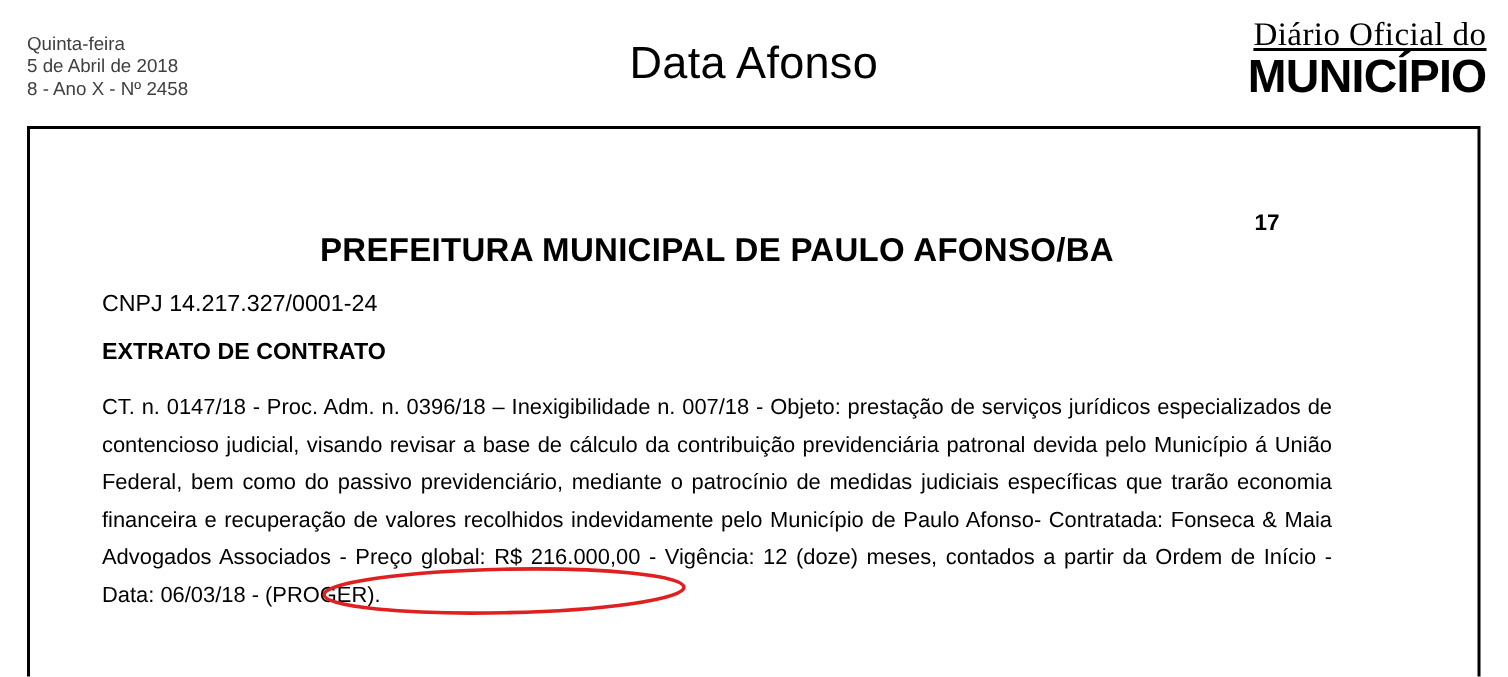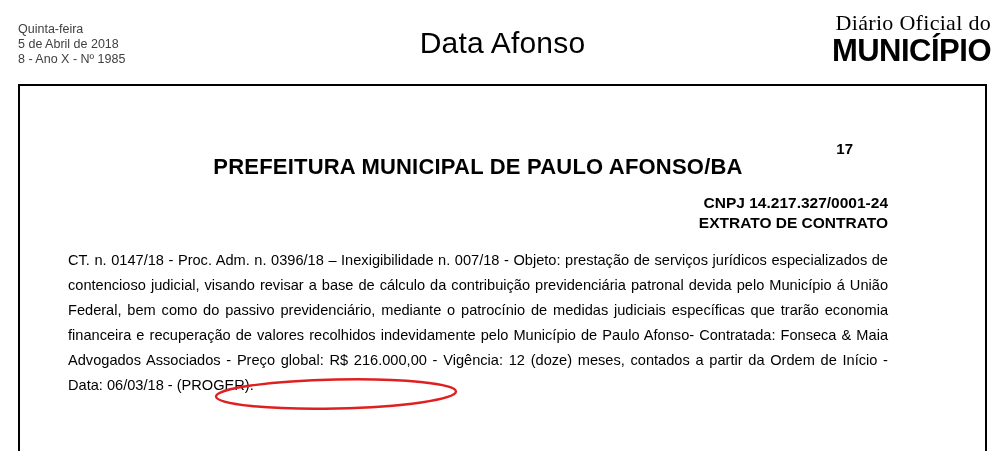--- a/index.html
+++ b/index.html
@@ -47,20 +47,21 @@
     top: 12px;
     text-align: right;
     line-height: 1;
   }
   .logo-line1 {
     font-family: "Liberation Serif", serif;
     font-size: 22px;
     font-weight: 400;
     letter-spacing: 0.3px;
     color: #000;
+    text-decoration: underline;
   }
   .logo-line2 {
     font-family: "Liberation Sans", sans-serif;
     font-size: 31px;
     font-weight: bold;
     letter-spacing: -0.5px;
     margin-top: 1px;
     color: #000;
     margin-left: 20px;
   }
@@ -92,30 +93,30 @@
   }
 
   .org-title {
     text-align: center;
     font-size: 22px;
     font-weight: bold;
     letter-spacing: 0.2px;
     margin: 0 0 0 0;
   }
   .cnpj {
-    text-align: right;
+    text-align: left;
+    font-size: 15.5px;
+    font-weight: normal;
+    margin-top: 14px;
+  }
+  .doc-kind {
+    text-align: left;
     font-size: 15.5px;
     font-weight: bold;
     margin-top: 14px;
-  }
-  .doc-kind {
-    text-align: right;
-    font-size: 15.5px;
-    font-weight: bold;
-    margin-top: 2px;
   }
 
   .contract-text {
     margin-top: 16px;
     font-size: 14.6px;
     line-height: 25px;
     text-align: justify;
     text-justify: inter-word;
     position: relative;
   }
@@ -137,21 +138,21 @@
     overflow: visible;
   }
 </style>
 </head>
 <body>
 
 <div class="masthead">
   <div class="issue-info">
     <div>Quinta-feira</div>
     <div>5 de Abril de 2018</div>
-    <div>8 - Ano X - Nº 1985</div>
+    <div>8 - Ano X - Nº 2458</div>
   </div>
 
   <div class="city-title">Data Afonso</div>
 
   <div class="logo">
     <div class="logo-line1">Diário Oficial do</div>
     <div class="logo-line2">MUNICÍPIO</div>
   </div>
 </div>
 

